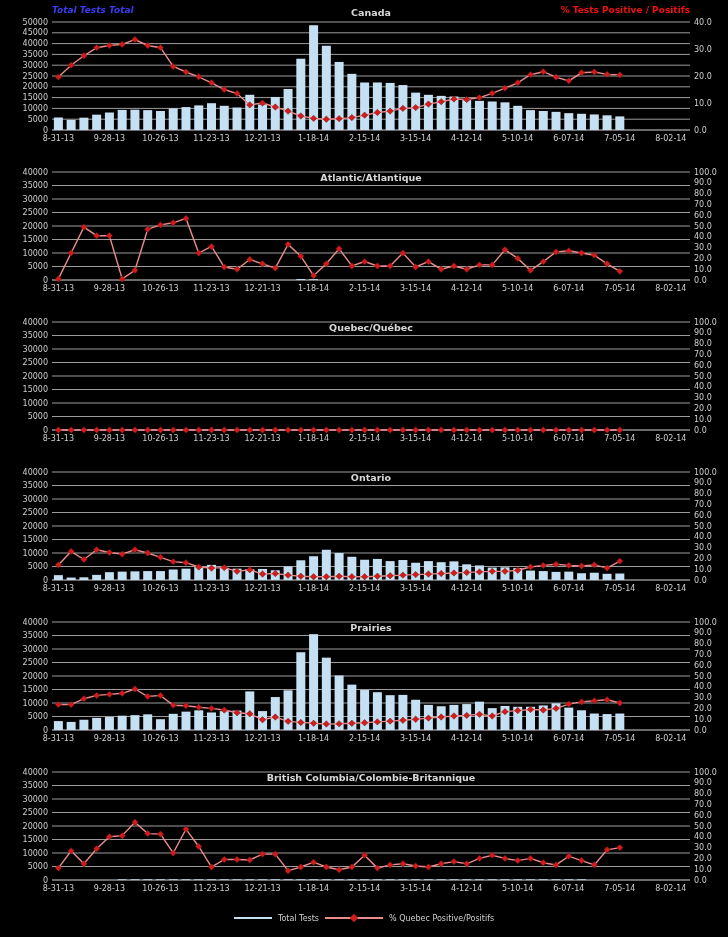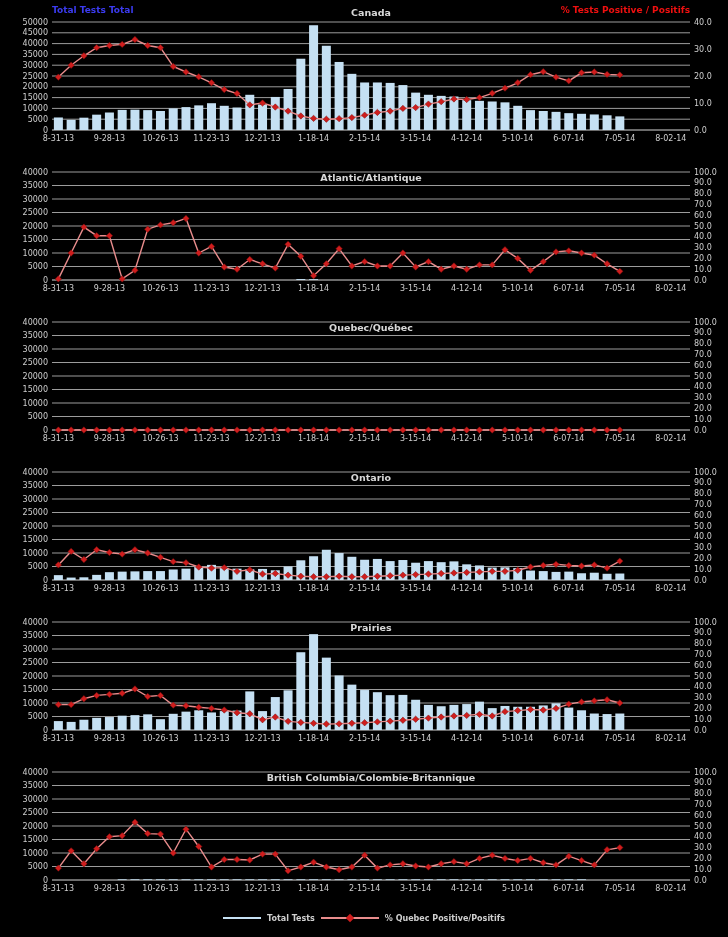--- a/index.html
+++ b/index.html
@@ -5,23 +5,23 @@
   html,body{margin:0;padding:0;}
   body{
     width:728px;height:937px;overflow:hidden;
     background:#000000;
     font-family:"DejaVu Sans","Liberation Sans",sans-serif;
   }
   #app{position:relative;width:728px;height:937px;}
   #chart-stack{padding-top:4px;}
   #chart-stack svg{display:block;}
   .hdr{position:absolute;top:5px;font-size:9px;font-weight:bold;letter-spacing:0;}
-  .hdr-left{left:52px;}
+  .hdr-left{left:52px;font-style:italic;}
   .hdr-right{right:38px;}
-  #legend{display:flex;align-items:center;justify-content:center;gap:6px;height:24px;margin-top:2px;font-weight:bold;}
+  #legend{display:flex;align-items:center;justify-content:center;gap:6px;height:24px;margin-top:2px;}
   .lg-label{font-size:8px;color:#cfcfcf;}
   .lg-bar{display:inline-block;width:38px;height:2px;}
   .lg-line{display:inline-block;width:58px;height:2px;position:relative;}
   .lg-diamond{position:absolute;left:50%;top:50%;width:6px;height:6px;transform:translate(-50%,-50%) rotate(45deg);}
 </style>
 </head>
 <body>
 
 <div id="app">
   <div class="hdr hdr-left" style="color: rgb(59, 59, 240);">Total Tests Total</div>

